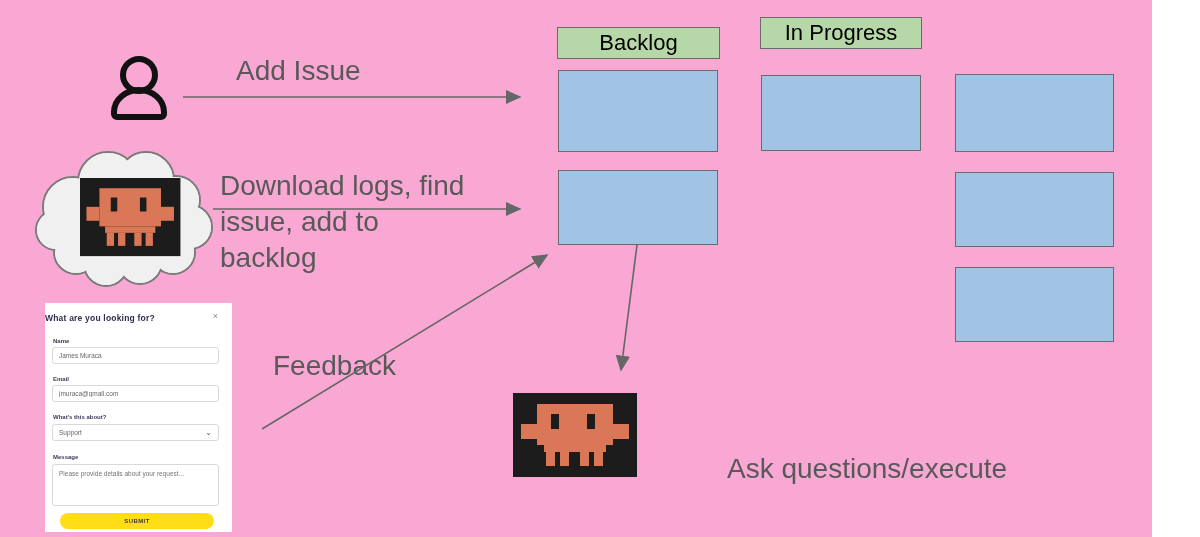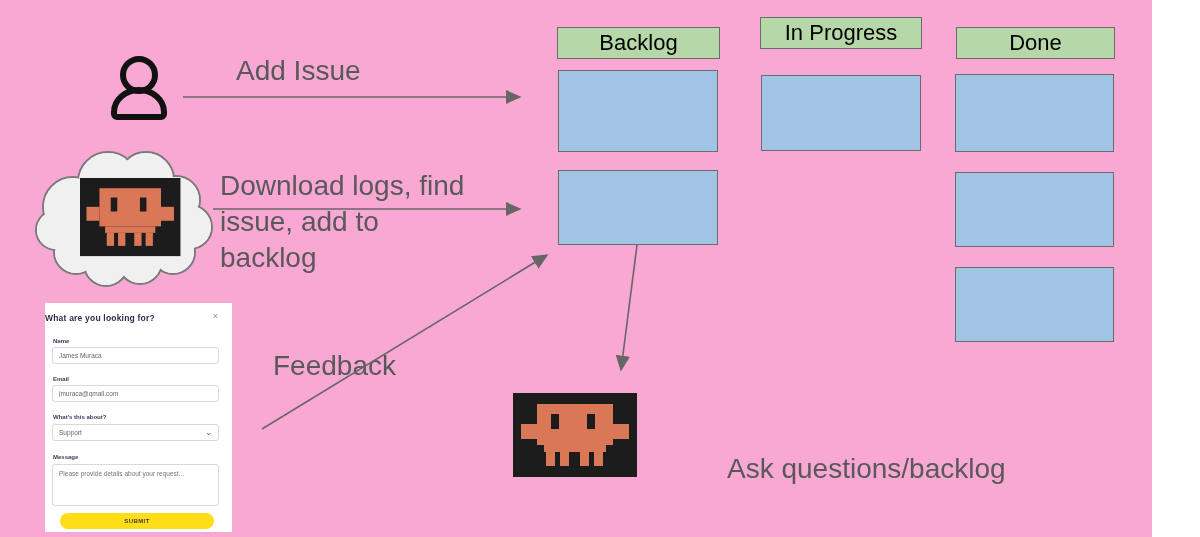--- a/index.html
+++ b/index.html
@@ -61,36 +61,33 @@
 <body>
 
 <div id="canvas">
 
   <div class="kb-header" style="left:557px;top:27px;width:161px;height:30px;">
     <span>Backlog</span>
   </div>
   <div class="kb-header" style="left:760px;top:17px;width:160px;height:30px;">
     <span>In Progress</span>
   </div>
-  <div class="kb-header" style="left:956px;top:27px;width:157px;height:30px;">
-    <span>Done</span>
-  </div>
 
   <div class="kb-card" style="left:558px;top:70px;width:158px;height:80px;"></div>
   <div class="kb-card" style="left:558px;top:170px;width:158px;height:73px;"></div>
   <div class="kb-card" style="left:761px;top:75px;width:158px;height:74px;"></div>
   <div class="kb-card" style="left:955px;top:74px;width:157px;height:76px;"></div>
   <div class="kb-card" style="left:955px;top:172px;width:157px;height:73px;"></div>
   <div class="kb-card" style="left:955px;top:267px;width:157px;height:73px;"></div>
 
   <div class="dia-text" style="left:236px;top:53px;">Add Issue</div>
   <div class="dia-text wrap" style="left:220px;top:168px;width:248px;">Download logs, find issue, add to backlog</div>
   <div class="dia-text" style="left:273px;top:348px;">Feedback</div>
   <div class="dia-text" style="left:727px;top:376px;line-height:37px;">
-    <div>Ask questions/backlog</div>
+    <div>Ask questions/execute</div>
     
     
   </div>
 
   <svg class="robot-svg" style="left:513px;top:393px;" width="124" height="84" viewBox="0 0 124 84">
     <rect x="0" y="0" width="124" height="84" fill="#1c1c1c"></rect>
     <rect x="24" y="11" width="76" height="41" fill="#d97757"></rect>
     <rect x="31" y="52" width="62" height="7" fill="#d97757"></rect>
     <rect x="8" y="31" width="16" height="15" fill="#d97757"></rect>
     <rect x="100" y="31" width="16" height="15" fill="#d97757"></rect>

